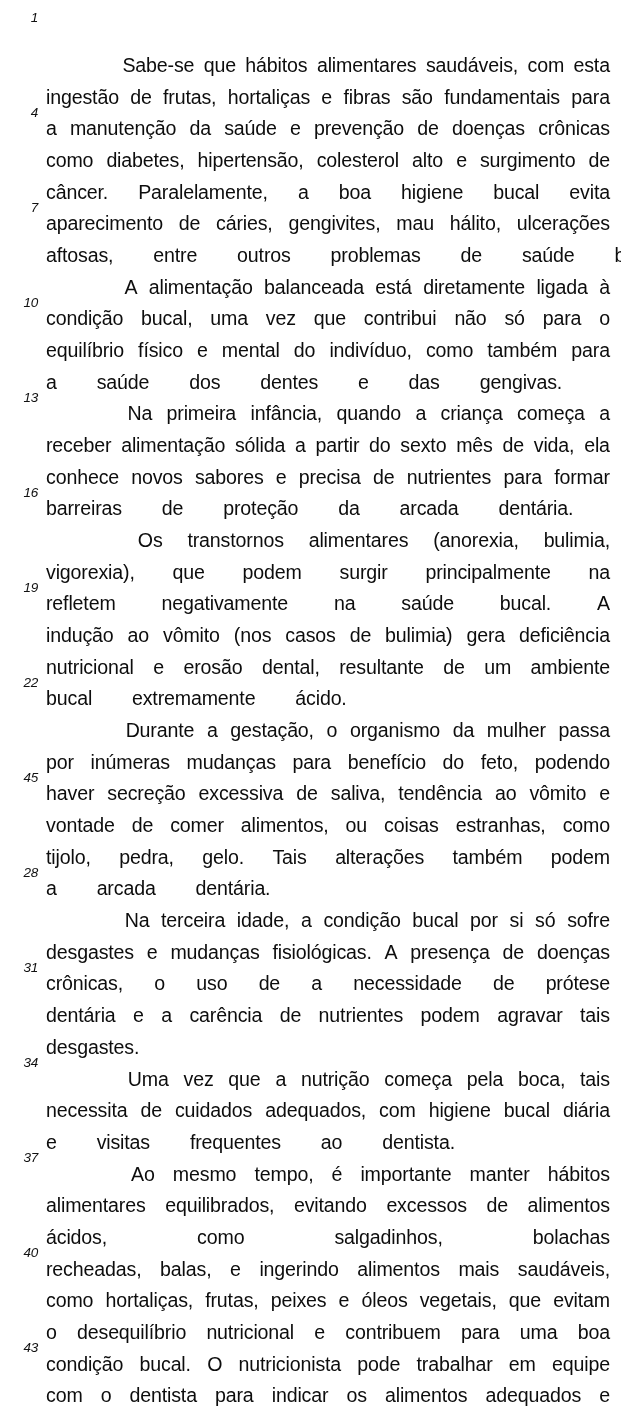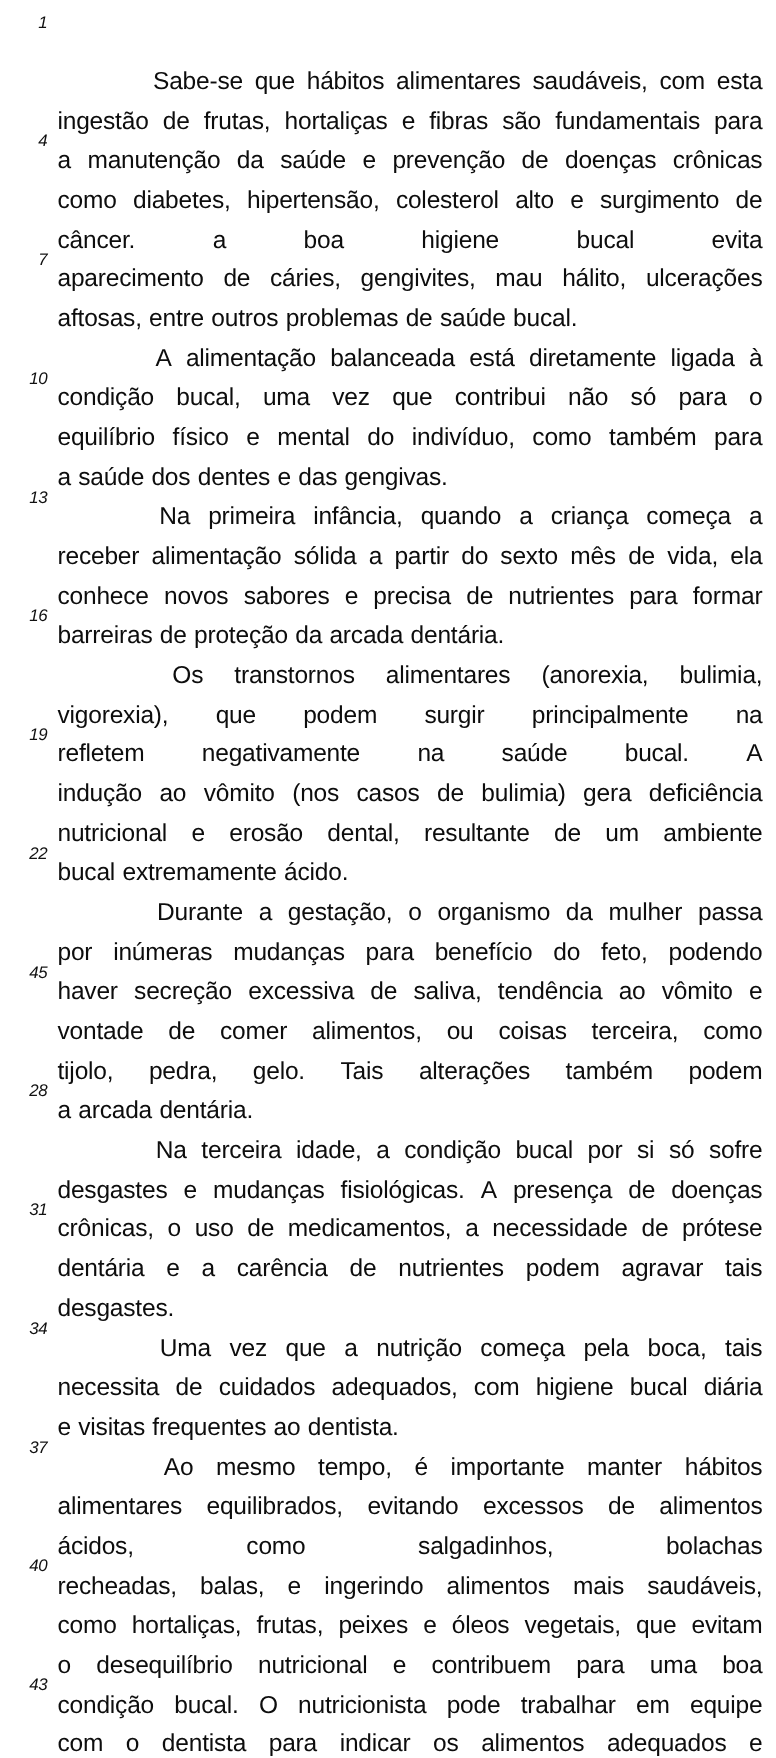--- a/index.html
+++ b/index.html
@@ -65,20 +65,21 @@
     margin-top: 48px;
   }
 
   
   .line-text.just {
     justify-content: space-between;
   }
   
   .line-text.last {
     justify-content: flex-start;
+    gap: 34px;
   }
   .line-text.last .w + .w {
     margin-left: 0.30em;
   }
 
   
   .indent {
     display: inline-block;
     width: 67px;
     flex: 0 0 67px;
@@ -145,20 +146,21 @@
           <span class="w">alto</span>
           <span class="w">e</span>
           <span class="w">surgimento</span>
           <span class="w">de</span>
         </div>
       </div>
       <div class="text-line">
         <div class="line-number"></div>
         <div class="line-text just">
           <span class="w">câncer.</span>
+          <span class="w">Paralelamente,</span>
           <span class="w">a</span>
           <span class="w">boa</span>
           <span class="w">higiene</span>
           <span class="w">bucal</span>
           <span class="w">evita</span>
         </div>
       </div>
       <div class="text-line">
         <div class="line-number"></div>
         <div class="line-text just">
@@ -403,21 +405,21 @@
       </div>
       <div class="text-line">
         <div class="line-number">45</div>
         <div class="line-text just">
           <span class="w">vontade</span>
           <span class="w">de</span>
           <span class="w">comer</span>
           <span class="w">alimentos,</span>
           <span class="w">ou</span>
           <span class="w">coisas</span>
-          <span class="w">terceira,</span>
+          <span class="w">estranhas,</span>
           <span class="w">como</span>
         </div>
       </div>
       <div class="text-line">
         <div class="line-number"></div>
         <div class="line-text just">
           <span class="w">tijolo,</span>
           <span class="w">pedra,</span>
           <span class="w">gelo.</span>
           <span class="w">Tais</span>
@@ -463,21 +465,20 @@
           <span class="w">doenças</span>
         </div>
       </div>
       <div class="text-line">
         <div class="line-number"></div>
         <div class="line-text just">
           <span class="w">crônicas,</span>
           <span class="w">o</span>
           <span class="w">uso</span>
           <span class="w">de</span>
-          <span class="w">medicamentos,</span>
           <span class="w">a</span>
           <span class="w">necessidade</span>
           <span class="w">de</span>
           <span class="w">prótese</span>
         </div>
       </div>
       <div class="text-line">
         <div class="line-number">31</div>
         <div class="line-text just">
           <span class="w">dentária</span>

